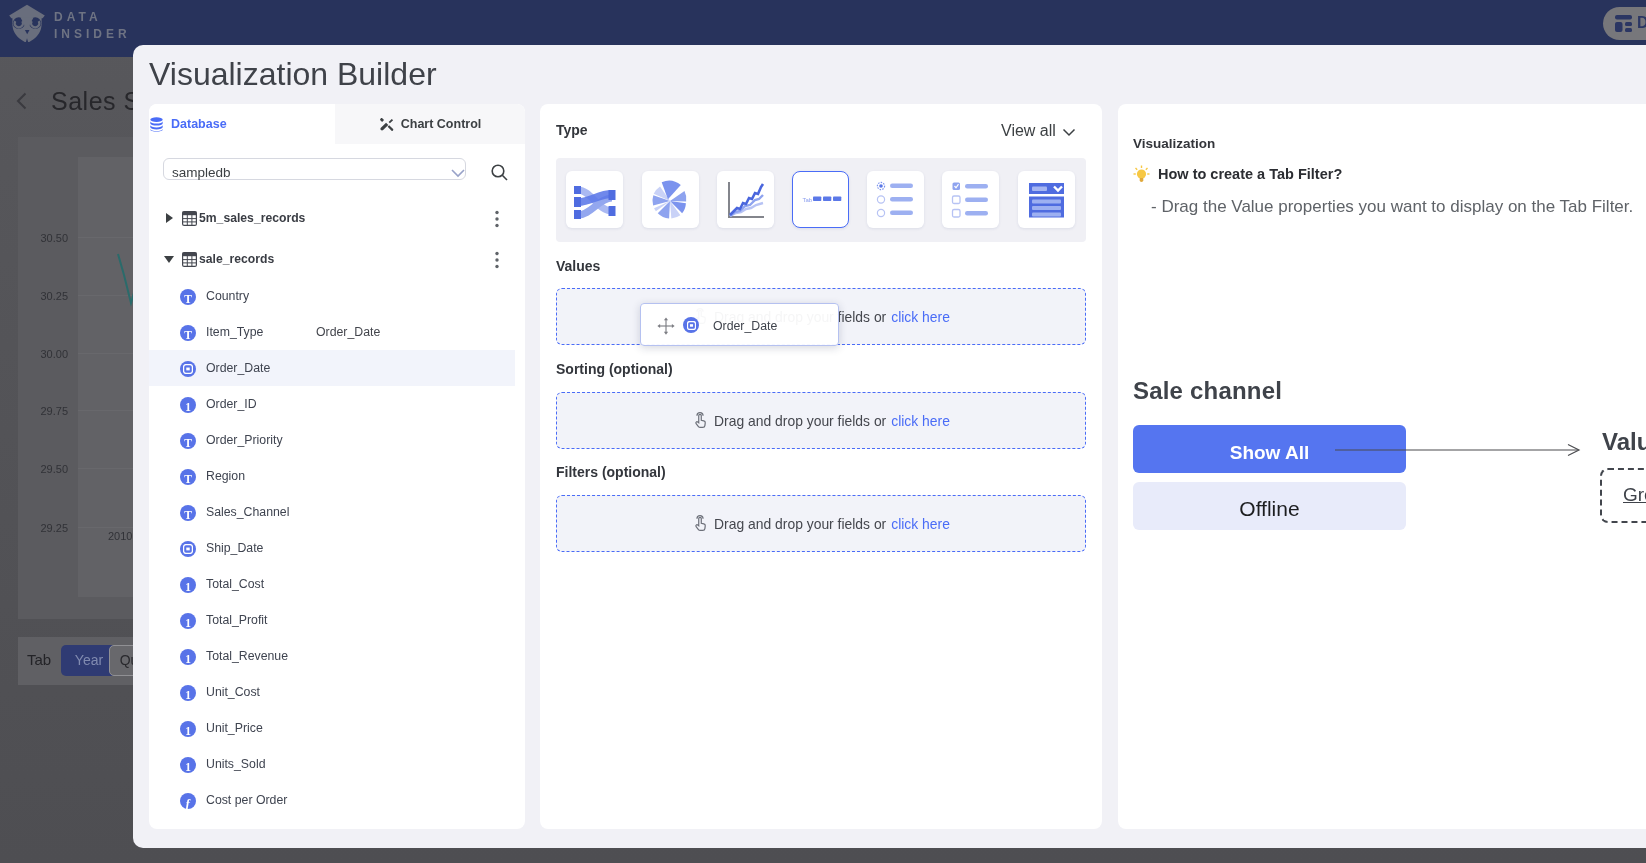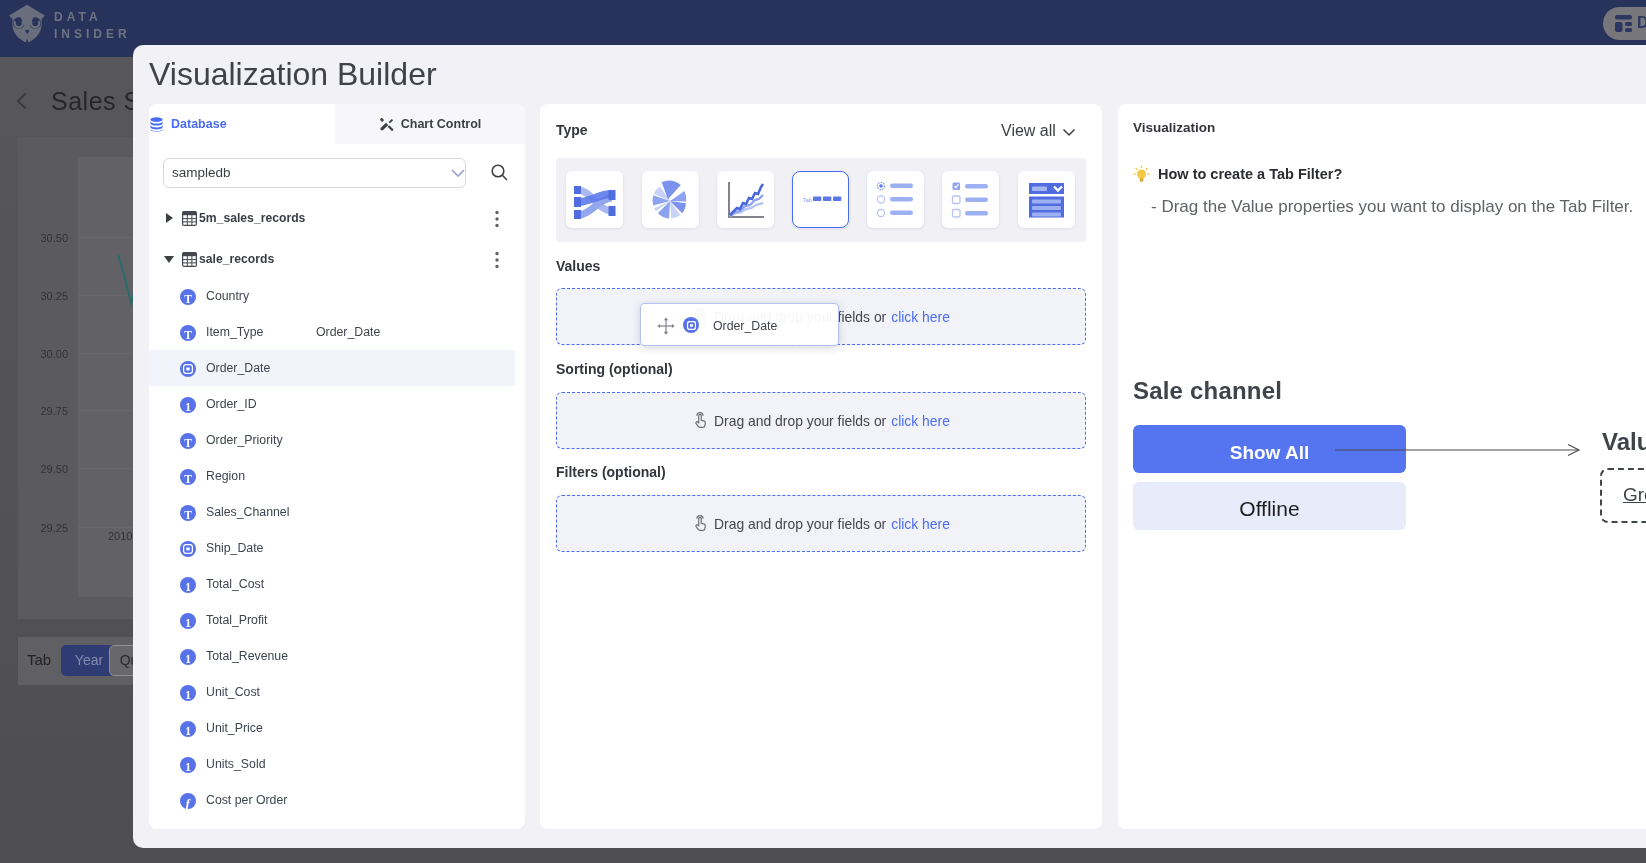--- a/index.html
+++ b/index.html
@@ -27,21 +27,21 @@
 #modal { position:absolute; left:133px; top:45px; width:1520px; height:803px; background:#f1f1f6; border-radius:10px 0 0 10px; }
 #mtitle { position:absolute; left:149px; top:56px; font-size:32px; color:#3f4249; }
 .card { position:absolute; background:#fff; border-radius:8px; }
 #lcard { left:149px; top:104px; width:376px; height:725px; }
 #mcard { left:540px; top:104px; width:562px; height:725px; }
 #rcard { left:1118px; top:104px; width:535px; height:725px; border-radius:8px 0 0 8px; }
 
 
 #tabDb { position:absolute; left:149px; top:104px; width:186px; height:40px; background:#fff; border-radius:8px 0 0 0; display:flex; align-items:center; justify-content:flex-start; gap:7px; color:#4a6cf7; font-weight:bold; font-size:12.5px; }
 #tabCc { position:absolute; left:335px; top:104px; width:190px; height:40px; background:#f7f7f9; border-radius:0 8px 0 0; display:flex; align-items:center; justify-content:center; gap:7px; color:#3c4043; font-weight:bold; font-size:12.5px; }
-#search { position:absolute; left:163px; top:158px; width:303px; height:30px; background:#fff; border:1px solid #d6d8e0; border-radius:6px; font-size:13.5px; color:#3c4043; line-height:28px; padding-left:8px; }
+#search { position:absolute; left:163px; top:158px; width:303px; height:22px; background:#fff; border:1px solid #d6d8e0; border-radius:6px; font-size:13.5px; color:#3c4043; line-height:28px; padding-left:8px; }
 .trow { position:absolute; left:149px; width:366px; height:32px; }
 .trow .tri { position:absolute; left:17px; top:10px; }
 .trow .lbl { position:absolute; left:50px; top:8px; font-size:12.2px; font-weight:bold; color:#3a3d44; }
 .trow .kebab { position:absolute; left:346px; top:7px; }
 .frow { position:absolute; left:149px; width:366px; height:36px; }
 .frow .ic { position:absolute; left:31px; top:11px; width:16px; height:16px; border-radius:50%; background:#5873e8; color:#fff; text-align:center; }
 .frow .ic span { font-family:"Liberation Serif",serif; font-weight:bold; font-size:11.5px; line-height:14px; display:inline-block; }
 .frow .lbl { position:absolute; left:57px; top:11px; font-size:12.3px; color:#3f4450; }
 .hl { background:#f2f4fb; }
 #ghost { position:absolute; left:316px; top:325px; font-size:12.3px; color:#43454c; }
@@ -51,21 +51,21 @@
 #strip { position:absolute; left:556px; top:158px; width:530px; height:84px; background:#f0f0f5; border-radius:4px; }
 .tile { position:absolute; top:171px; width:57px; height:57px; background:#fff; border-radius:6px; box-shadow:0 1px 3px rgba(40,60,120,0.10); }
 .tilesel { border:1.6px solid #4a6cf7; border-radius:8px; }
 .zone { position:absolute; left:556px; width:530px; height:57px; background:#f2f3f9; border:1px dashed #4a6cf7; border-radius:6px; display:flex; align-items:center; justify-content:center; gap:5px; font-size:13.9px; color:#45474e; }
 .zone .lnk { color:#4a6cf7; }
 #chip { position:absolute; left:640px; top:303px; width:199px; height:43px; background:rgba(255,255,255,0.95); border:1px solid #b5c1f0; border-radius:4px; box-shadow:0 2px 8px rgba(30,40,80,0.18); }
 #chip .ic { position:absolute; left:42px; top:13px; width:16px; height:16px; border-radius:50%; background:#5873e8; }
 #chip .lbl { position:absolute; left:72px; top:15px; font-size:12.3px; color:#3f434c; }
 
 
-#vlab { position:absolute; left:1133px; top:120px; font-size:13.5px; font-weight:bold; color:#33353a; }
+#vlab { position:absolute; left:1133px; top:136px; font-size:13.5px; font-weight:bold; color:#33353a; }
 #howto { position:absolute; left:1158px; top:166px; font-size:14.5px; font-weight:bold; color:#2b2d32; }
 #hownote { position:absolute; left:1151px; top:197px; font-size:17px; color:#5f6368; }
 #salechan { position:absolute; left:1133px; top:377px; font-size:24px; font-weight:bold; letter-spacing:0.2px; color:#3f434a; }
 .pbtn { position:absolute; left:1133px; width:273px; height:48px; border-radius:6px; text-align:center; }
 #bShow { top:425px; background:#5575f0; color:#fff; font-weight:bold; font-size:19px; line-height:56px; }
 #bOff { top:482px; background:#e8ebfa; color:#1d1e20; font-size:21px; line-height:53px; }
 #bOn  { top:539px; background:#e8ebfa; color:#1d1e20; font-size:21px; line-height:53px; }
 #valu { position:absolute; left:1602px; top:428px; font-size:24px; font-weight:bold; color:#3f434a; }
 #dashbox { position:absolute; left:1600px; top:468px; width:70px; height:55px; border:2.5px dashed #42464d; border-radius:8px; }
 #dashbox .g { position:absolute; left:21px; top:14px; font-size:19px; color:#3f434a; text-decoration:underline; }

